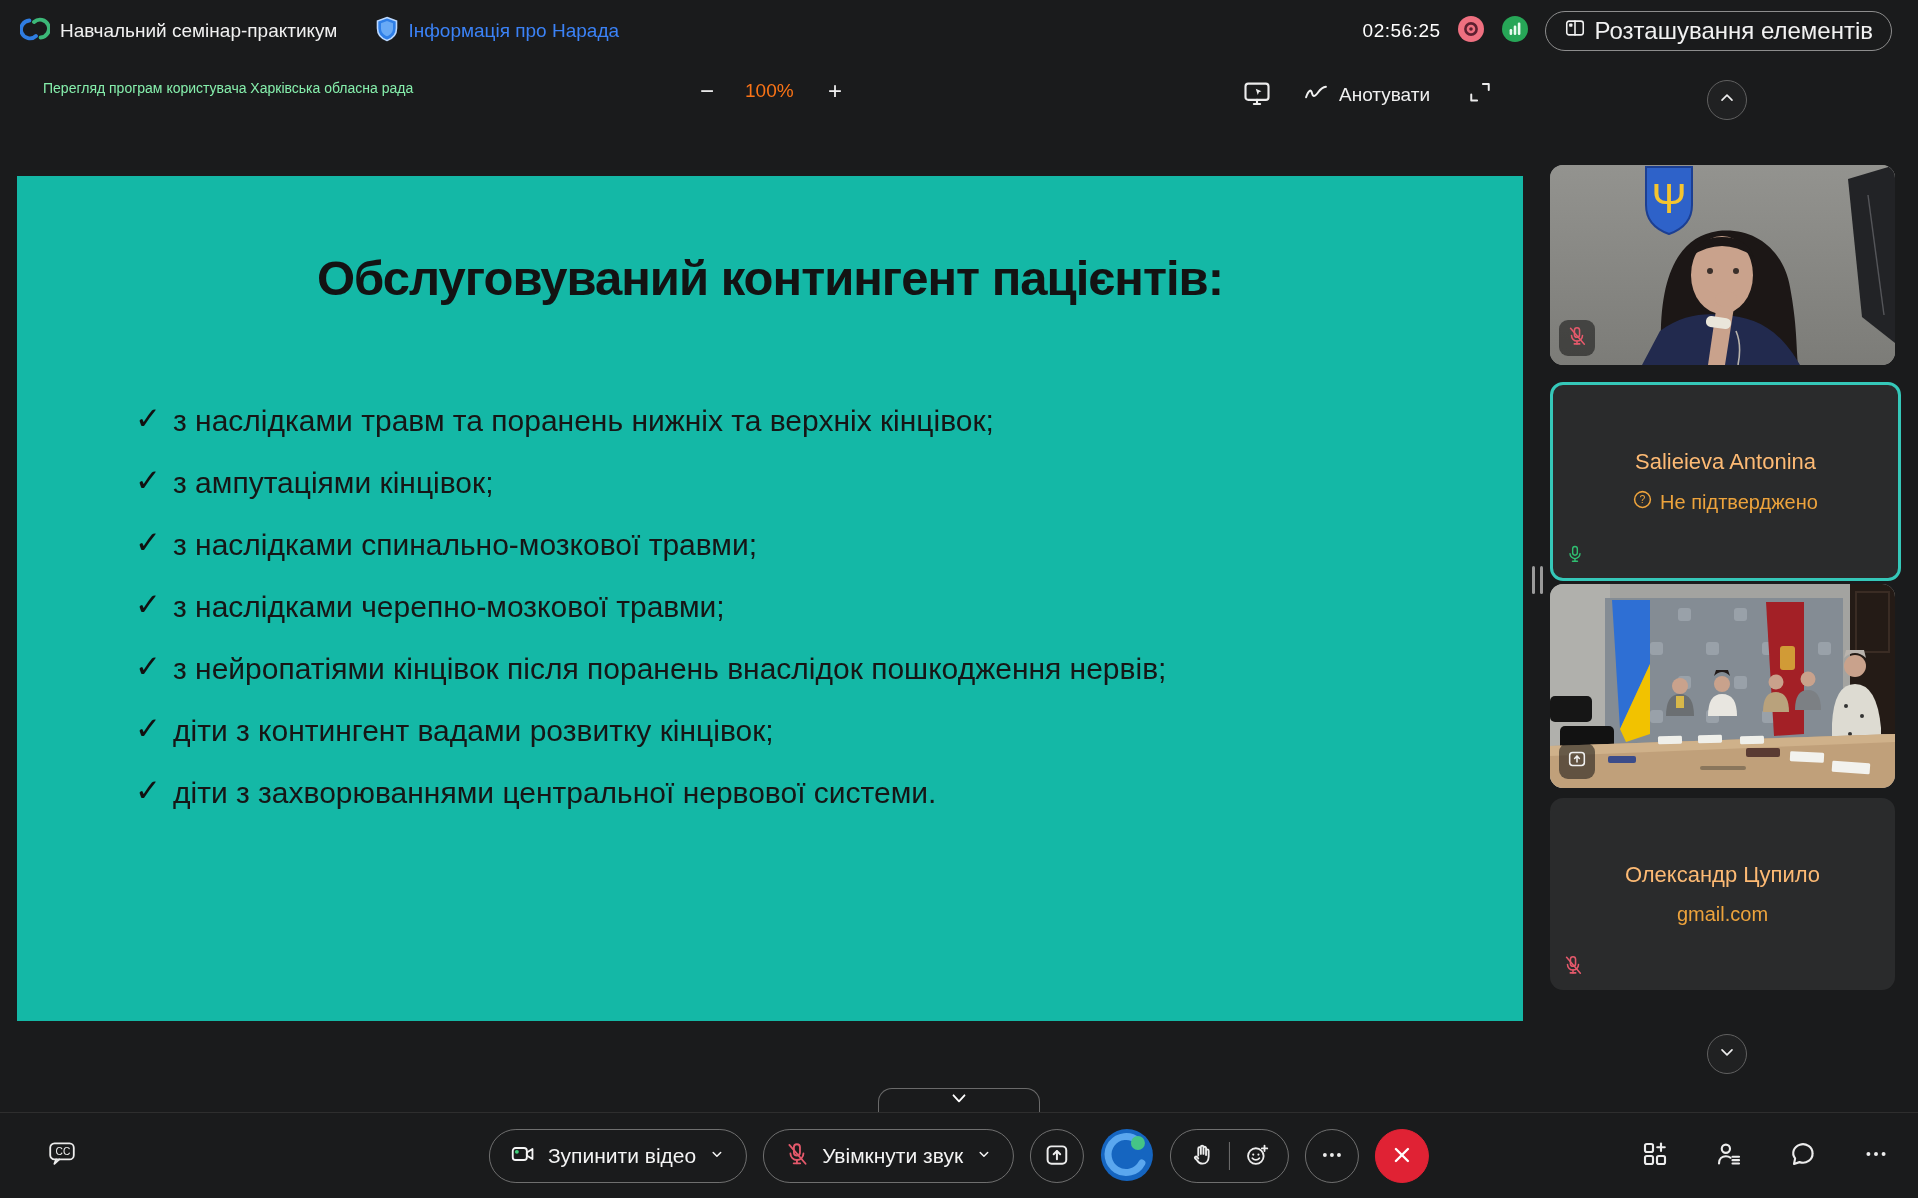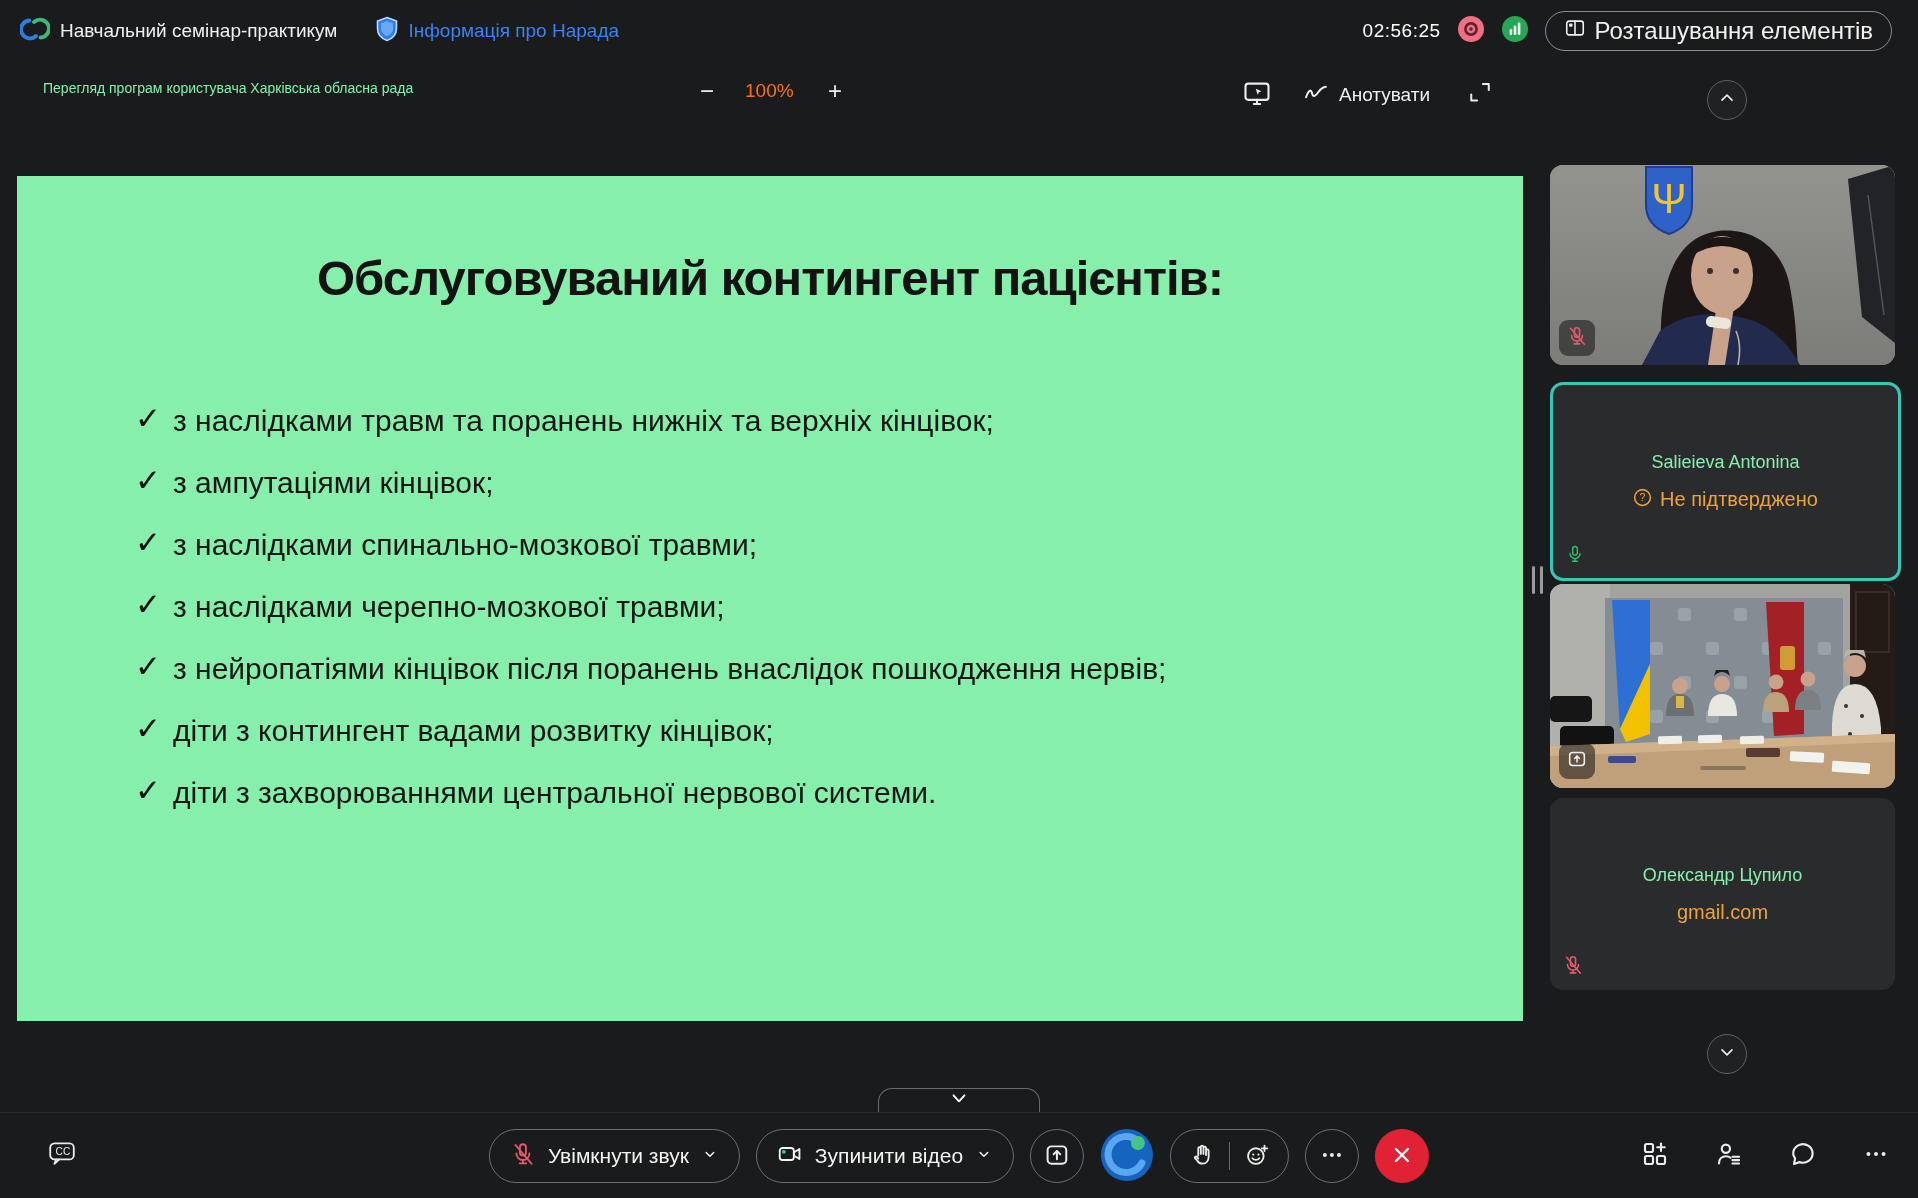--- a/index.html
+++ b/index.html
@@ -28,32 +28,32 @@
   .monitor-btn{position:absolute;left:1238px;top:8px;}
   .annotate-btn{position:absolute;left:1298px;top:8px;color:#f0f0f0;font-size:19px;}
   .expand-btn{position:absolute;left:1462px;top:8px;}
 
   .collapse-top{position:absolute;left:1707px;top:80px;width:38px;height:38px;border-radius:50%;
                 border:1px solid #606060;background:#202122;display:flex;align-items:center;justify-content:center;cursor:pointer;}
   .collapse-bottom{position:absolute;left:1707px;top:1034px;width:38px;height:38px;border-radius:50%;
                 border:1px solid #606060;background:#202122;display:flex;align-items:center;justify-content:center;cursor:pointer;}
 
   
-  .slide{position:absolute;left:17px;top:176px;width:1506px;height:845px;background:#86efac;color:#121212;}
+  .slide{position:absolute;left:17px;top:176px;width:1506px;height:845px;background:#14b8a6;color:#121212;}
   .slide-title{margin:74px 40px 0;text-align:center;font-size:49px;letter-spacing:-1px;color:#131313;}
   .bullets{list-style:none;margin:92px 0 0;padding:0 0 0 118px;width:1120px;}
   .bullets li{position:relative;padding-left:38px;font-size:30px;line-height:45px;margin-bottom:17px;color:#161616;}
   .check{position:absolute;left:0;top:-2px;font-size:31px;color:#111;}
 
   
   .tile{position:absolute;left:1550px;width:345px;border-radius:13px;background:#2a2b2c;overflow:hidden;}
   .tile-video{padding:0;}
   .tile svg.photo{display:block;}
   .name-tile{display:flex;flex-direction:column;align-items:center;justify-content:center;gap:15px;}
-  .p-name{font-size:18px;color:#86efac;}
+  .p-name{font-size:22px;color:#fdba74;}
   .p-status{display:flex;align-items:center;gap:8px;font-size:20px;color:#eda33c;}
   .p-email{font-size:20px;color:#eda33c;}
   .tile-badge{position:absolute;left:9px;bottom:9px;width:36px;height:36px;border-radius:9px;
               background:rgba(18,18,18,.55);display:flex;align-items:center;justify-content:center;}
   .mic-corner{position:absolute;left:12px;bottom:10px;}
   .tile-active{border:3px solid var(--accent-teal,#35c8b9);}
   .drag-handle{position:absolute;left:1532px;top:566px;display:flex;gap:5px;}
   .drag-handle i{width:3px;height:28px;border-radius:2px;background:#9a9a9a;display:block;}
 
   
@@ -373,45 +373,45 @@
           <rect x="3" y="5" width="22" height="15" rx="4"></rect>
           <path d="M8.5 20l-1.6 4.2L11.5 20"></path>
           <text x="8" y="16.3" font-size="9.5" fill="currentColor" stroke="none" font-family="inherit">CC</text>
         </svg>
       </span>
     </button>
 
     <div class="center-controls">
       <button class="pill">
         <span>
+          <svg width="26" height="26" viewBox="0 0 24 24" class="ic">
+            <rect x="2.6" y="6.5" width="13" height="11" rx="2.6"></rect>
+            <path d="M15.6 10.6l5.2-3.3v9.4l-5.2-3.3z"></path>
+            <circle cx="6.4" cy="10" r="1.8" fill="#3fd17a" stroke="none"></circle>
+          </svg>
+        </span>
+        <span>Зупинити відео</span>
+        <span>
+          <svg width="18" height="18" viewBox="0 0 24 24" class="chev">
+              <polyline points="7,10 12,15 17,10"></polyline>
+            </svg>
+        </span>
+      </button>
+
+      <button class="pill">
+        <span>
           <svg width="26" height="26" viewBox="0 0 24 24" class="ic" style="color:var(--muted-red,#e4596b)">
             <rect x="9.2" y="3" width="5.6" height="10.4" rx="2.8"></rect>
             <path d="M6 11.5a6 6 0 0 0 12 0"></path>
             <line x1="12" y1="17.5" x2="12" y2="20.6"></line>
               <line x1="9" y1="20.6" x2="15" y2="20.6"></line>
             <line x1="5" y1="3.6" x2="20" y2="21"></line>
           </svg>
         </span>
         <span>Увімкнути звук</span>
-        <span>
-          <svg width="18" height="18" viewBox="0 0 24 24" class="chev">
-              <polyline points="7,10 12,15 17,10"></polyline>
-            </svg>
-        </span>
-      </button>
-
-      <button class="pill">
-        <span>
-          <svg width="26" height="26" viewBox="0 0 24 24" class="ic">
-            <rect x="2.6" y="6.5" width="13" height="11" rx="2.6"></rect>
-            <path d="M15.6 10.6l5.2-3.3v9.4l-5.2-3.3z"></path>
-            <circle cx="6.4" cy="10" r="1.8" fill="#3fd17a" stroke="none"></circle>
-          </svg>
-        </span>
-        <span>Зупинити відео</span>
         <span>
           <svg width="18" height="18" viewBox="0 0 24 24" class="chev">
               <polyline points="7,10 12,15 17,10"></polyline>
             </svg>
         </span>
       </button>
 
       <button class="circle">
         <span>
           <svg width="28" height="28" viewBox="0 0 24 24" class="ic">

